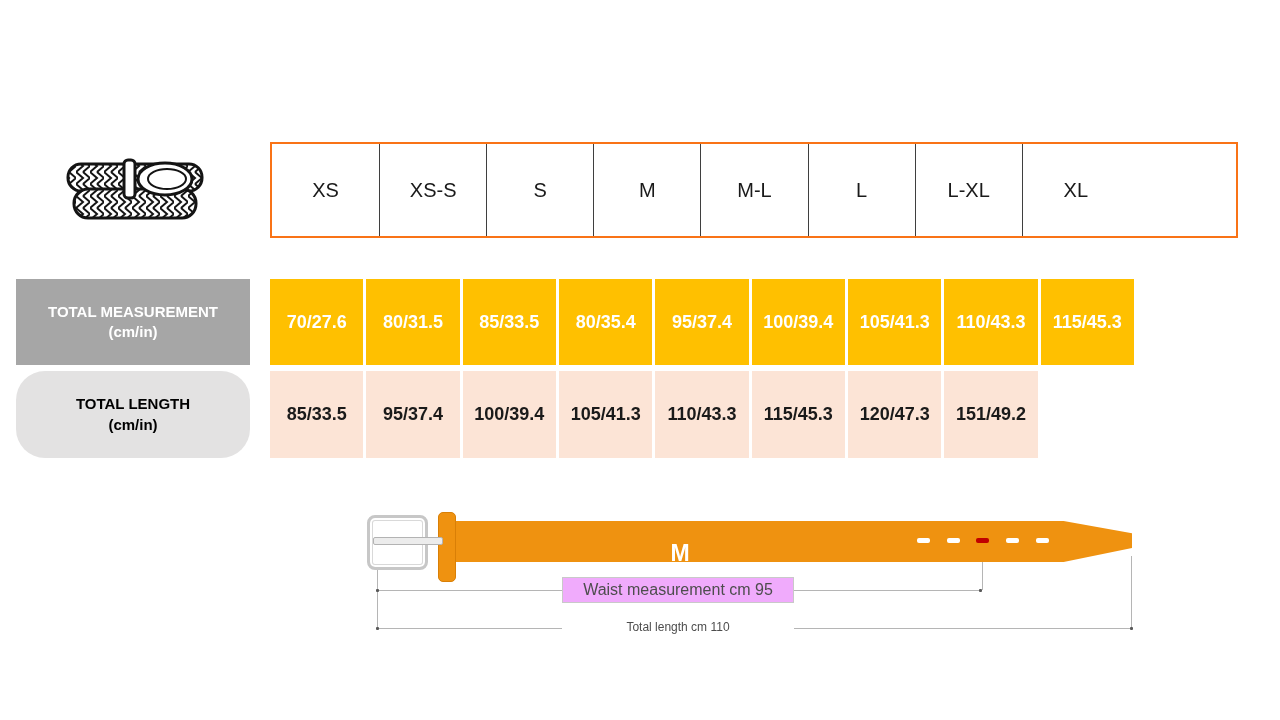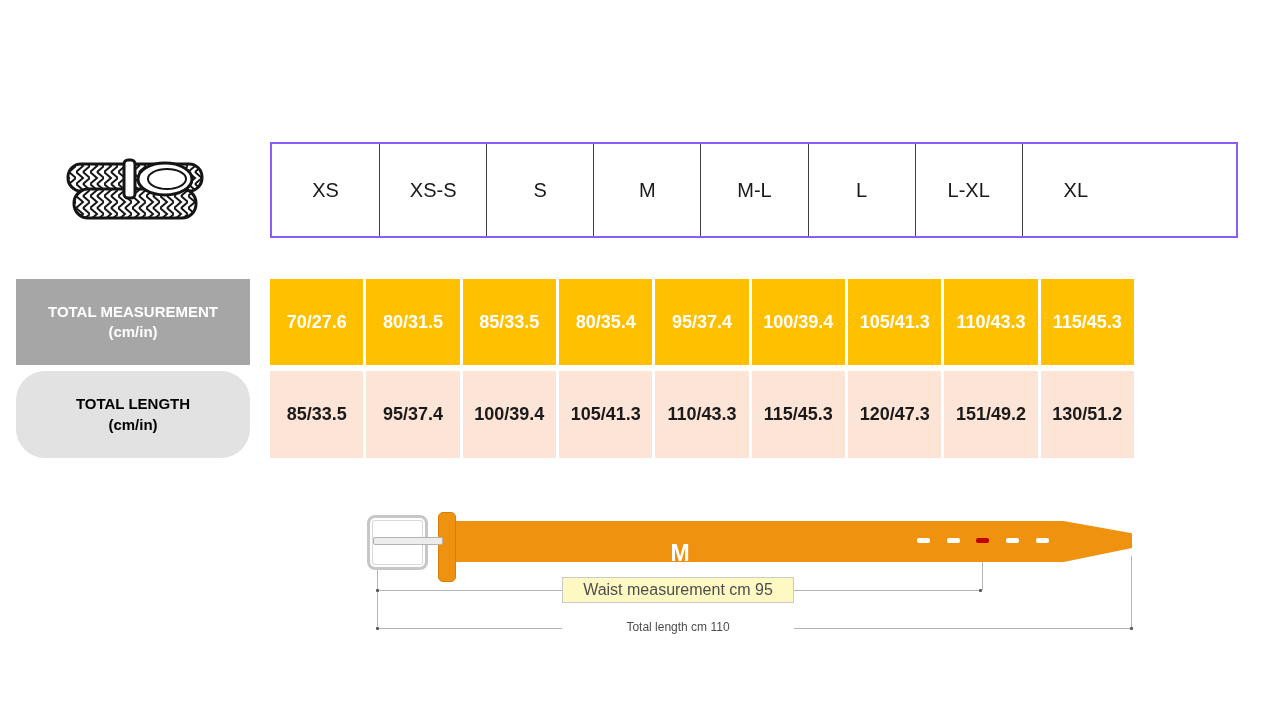--- a/index.html
+++ b/index.html
@@ -6,21 +6,21 @@
   .stage{
     position:relative;width:1280px;height:720px;background:#ffffff;overflow:hidden;
     font-family:"Liberation Sans","DejaVu Sans",sans-serif;color:#1a1a1a;
   }
   
   .product-icon{position:absolute;left:62px;top:148px;width:150px;height:96px;}
   
   .size-header{
     position:absolute;left:270px;top:142px;width:968px;height:96px;
     display:grid;grid-template-columns:repeat(9,1fr);
-    border:2px solid #8b5cf6;box-sizing:border-box;background:#fff;
+    border:2px solid #f97316;box-sizing:border-box;background:#fff;
   }
   .size-header .cell{
     display:flex;align-items:center;justify-content:center;
     font-size:20px;border-left:1px solid #3f3f3f;box-sizing:border-box;
   }
   .size-header .cell:first-child{border-left:none;}
   
   .row-label{
     position:absolute;left:16px;width:234px;box-sizing:border-box;
     display:flex;flex-direction:column;align-items:center;justify-content:center;
@@ -69,21 +69,21 @@
   .hole{
     position:absolute;top:538px;width:13px;height:5px;border-radius:2px;background:#ffffff;z-index:2;
   }
   .hole.red{background:#c00000;}
   
   .vline{position:absolute;width:1px;background:#b5b5b5;}
   .hline{position:absolute;height:1px;background:#b5b5b5;}
   .dot{position:absolute;width:3px;height:3px;background:#595959;border-radius:1px;}
   .measure-box{
     position:absolute;left:562px;top:577px;width:232px;height:26px;z-index:4;
-    background:#fef9c3;border:1px solid #c9c9c9;box-sizing:border-box;
+    background:#f0abfc;border:1px solid #c9c9c9;box-sizing:border-box;
     display:flex;align-items:center;justify-content:center;
     font-size:16px;color:#4d4d4d;
   }
   .measure-text{
     position:absolute;left:562px;top:615px;width:232px;height:24px;z-index:4;
     background:#ffffff;display:flex;align-items:center;justify-content:center;
     font-size:12px;color:#4d4d4d;
   }
 </style>
 </head>
@@ -140,21 +140,20 @@
 
   <div class="value-row length">
     <div class="cell">85/33.5</div>
     <div class="cell">95/37.4</div>
     <div class="cell">100/39.4</div>
     <div class="cell">105/41.3</div>
     <div class="cell">110/43.3</div>
     <div class="cell">115/45.3</div>
     <div class="cell">120/47.3</div>
     <div class="cell">151/49.2</div>
-    <div class="cell">130/51.2</div>
   </div>
 
   <div class="buckle"></div>
   <div class="prong"></div>
   <div class="keeper"></div>
   <div class="strap"></div>
 
   <div class="size-text">
     <span class="size-word">SIZE</span>
     <span class="size-value">M</span>

